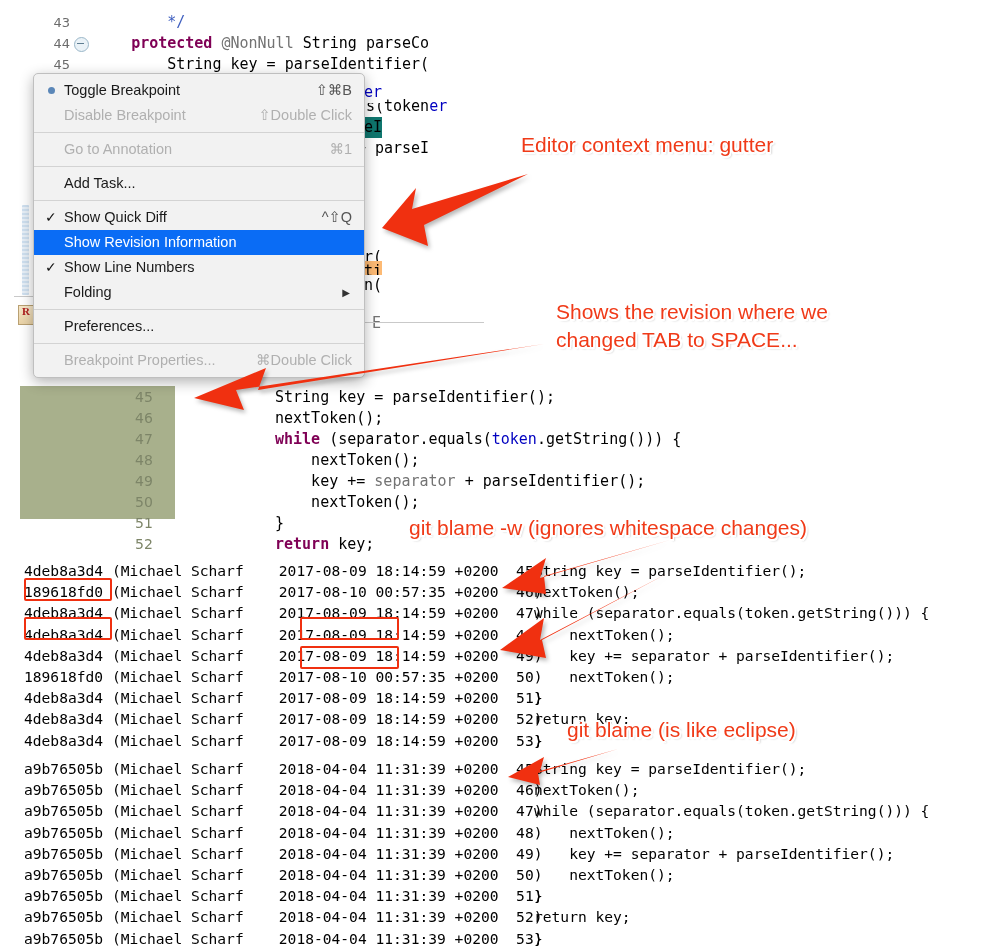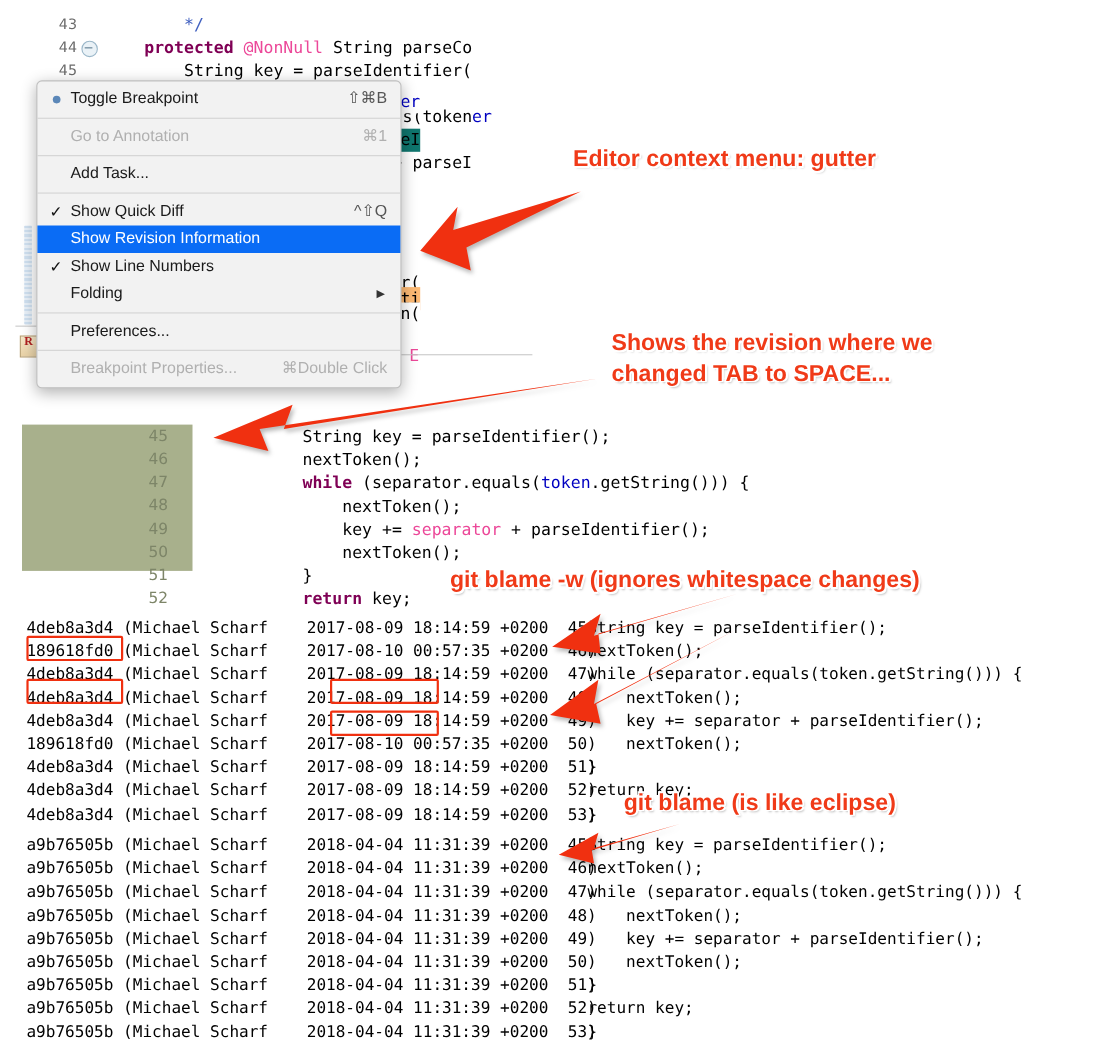--- a/index.html
+++ b/index.html
@@ -56,21 +56,21 @@
     content: "";
     position: absolute;
     left: 2px; top: 5px;
     width: 7px; height: 1px;
     background: #5e7d91;
   }
   .ed-code { position: absolute; left: 95px; }
 
   .kw      { color: #7f0055; font-weight: bold; margin-top: 48px; }
   .cmt     { color: #3f5fbf; }
-  .ann     { color: #ec4899; }
+  .ann     { color: #737373; }
   .fld     { color: #0000c0; }
   .plain   { color: #000000; }
 
   
   #editor-scroll-marker {
     position: absolute;
     left: 22px; top: 205px;
     width: 7px; height: 90px;
     background: repeating-linear-gradient(0deg,#cfe0f0 0 2px,#e8f0f8 2px 4px);
     border-radius: 1px;
@@ -221,21 +221,21 @@
     border: 2.5px solid #f03010;
     border-radius: 2px;
     pointer-events: none;
     z-index: 5;
   }
 
   
   .callout {
     position: absolute;
     font-family: "Liberation Sans", sans-serif;
-    font-weight: bold;
+    font-weight: normal;
     color: #f03a18;
     font-size: 21px;
     line-height: 27px;
     white-space: pre;
     text-shadow:
       -1.6px -1.6px 0 #fff,  1.6px -1.6px 0 #fff,
       -1.6px  1.6px 0 #fff,  1.6px  1.6px 0 #fff,
       -1.6px 0 0 #fff, 1.6px 0 0 #fff,
        0 -1.6px 0 #fff, 0 1.6px 0 #fff,
        2px 2px 2px rgba(0,0,0,0.25);
@@ -292,20 +292,21 @@
     </div>
 
   <div id="editor-scroll-marker"></div>
   <div id="editor-divider"></div>
   <div id="editor-icon-stub"></div>
   <div id="editor-hsep"></div>
 </div>
 
 <div id="context-menu">
     <div class="menu-item"><span class="menu-bullet"></span><span class="mi-label">Toggle Breakpoint</span><span class="mi-accel">⇧⌘B</span></div>
+    <div class="menu-item disabled"><span class="mi-label">Disable Breakpoint</span><span class="mi-accel">⇧Double Click</span></div>
     <div class="menu-sep"></div>
     <div class="menu-item disabled"><span class="mi-label">Go to Annotation</span><span class="mi-accel">⌘1</span></div>
     <div class="menu-sep"></div>
     <div class="menu-item"><span class="mi-label">Add Task...</span></div>
     <div class="menu-sep"></div>
     <div class="menu-item"><span class="menu-check">✓</span><span class="mi-label">Show Quick Diff</span><span class="mi-accel">^⇧Q</span></div>
     <div class="menu-item selected"><span class="mi-label">Show Revision Information</span></div>
     <div class="menu-item"><span class="menu-check">✓</span><span class="mi-label">Show Line Numbers</span></div>
     <div class="menu-item"><span class="mi-label">Folding</span><span class="menu-sub-arrow">▶</span></div>
     <div class="menu-sep"></div>

